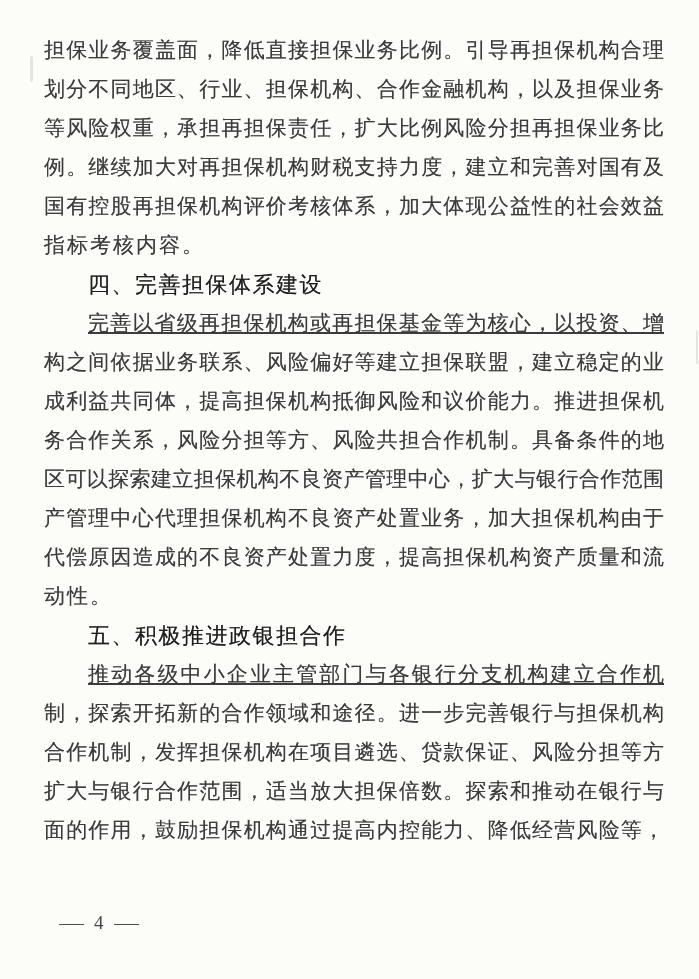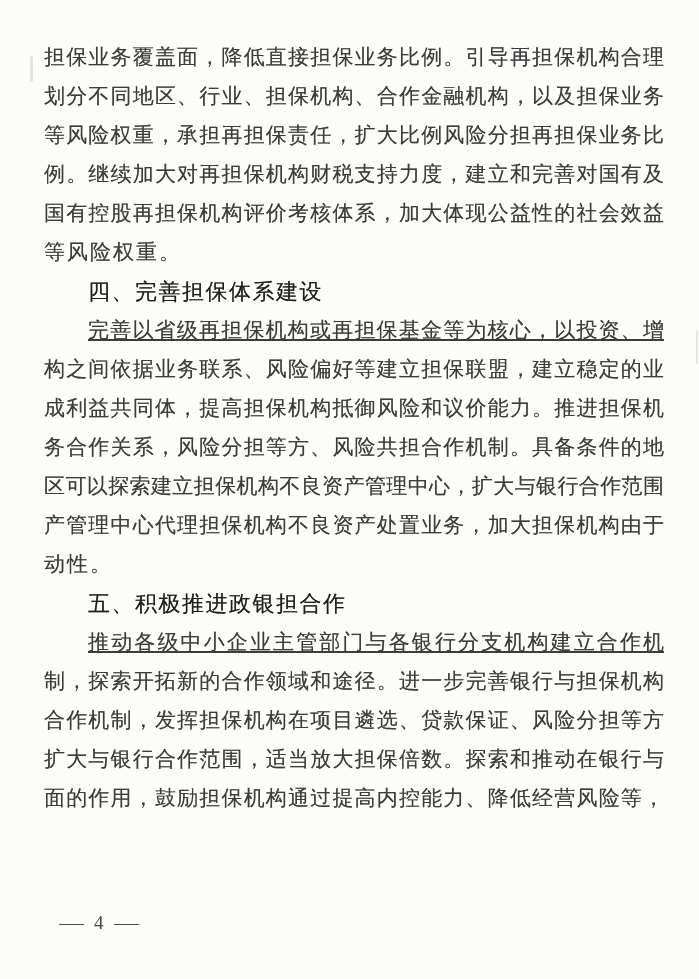--- a/index.html
+++ b/index.html
@@ -11,21 +11,21 @@
     position: relative;
     width: 699px;
     height: 979px;
     background: #fcfcf9;
     overflow: hidden;
     font-family: "Liberation Serif", "DejaVu Serif", serif;
     color: #3c3c3c;
   }
   .text-block {
     position: absolute;
-    top: 38px;
+    top: 31px;
     left: 44px;
     width: 620px;
   }
   .line {
     height: 39px;
     line-height: 39px;
     font-size: 21px;
     text-align: justify;
     text-align-last: justify;
     text-justify: inter-character;
@@ -94,30 +94,31 @@
   <div class="speck-a"></div>
   <div class="speck-b"></div>
 
   <div class="text-block">
 
     <div class="line">担保业务覆盖面，降低直接担保业务比例。引导再担保机构合理</div>
     <div class="line">划分不同地区、行业、担保机构、合作金融机构，以及担保业务</div>
     <div class="line">等风险权重，承担再担保责任，扩大比例风险分担再担保业务比</div>
     <div class="line">例。继续加大对再担保机构财税支持力度，建立和完善对国有及</div>
     <div class="line">国有控股再担保机构评价考核体系，加大体现公益性的社会效益</div>
-    <div class="line short">等风险权重。</div>
+    <div class="line short">指标考核内容。</div>
 
     <h2 class="heading">四、完善担保体系建设</h2>
 
     <div class="line indent">完善以省级再担保机构或再担保基金等为核心，以投资、增</div>
     <div class="line">构之间依据业务联系、风险偏好等建立担保联盟，建立稳定的业</div>
     <div class="line">成利益共同体，提高担保机构抵御风险和议价能力。推进担保机</div>
     <div class="line">务合作关系，风险分担等方、风险共担合作机制。具备条件的地</div>
     <div class="line">区可以探索建立担保机构不良资产管理中心，扩大与银行合作范围</div>
     <div class="line">产管理中心代理担保机构不良资产处置业务，加大担保机构由于</div>
+    <div class="line">代偿原因造成的不良资产处置力度，提高担保机构资产质量和流</div>
     <div class="line short">动性。</div>
 
     <h2 class="heading">五、积极推进政银担合作</h2>
 
     <div class="line indent">推动各级中小企业主管部门与各银行分支机构建立合作机</div>
     <div class="line">制，探索开拓新的合作领域和途径。进一步完善银行与担保机构</div>
     <div class="line">合作机制，发挥担保机构在项目遴选、贷款保证、风险分担等方</div>
     <div class="line">扩大与银行合作范围，适当放大担保倍数。探索和推动在银行与</div>
     <div class="line">面的作用，鼓励担保机构通过提高内控能力、降低经营风险等，</div>
   </div>

